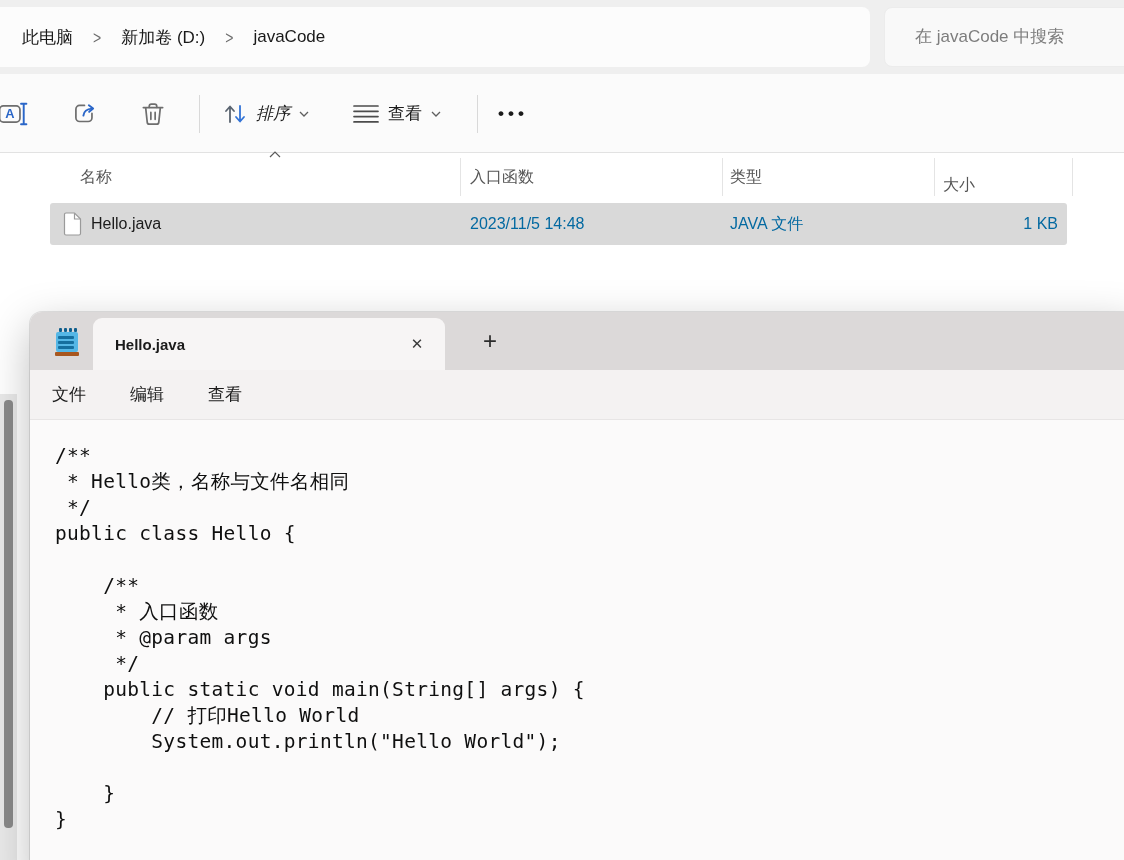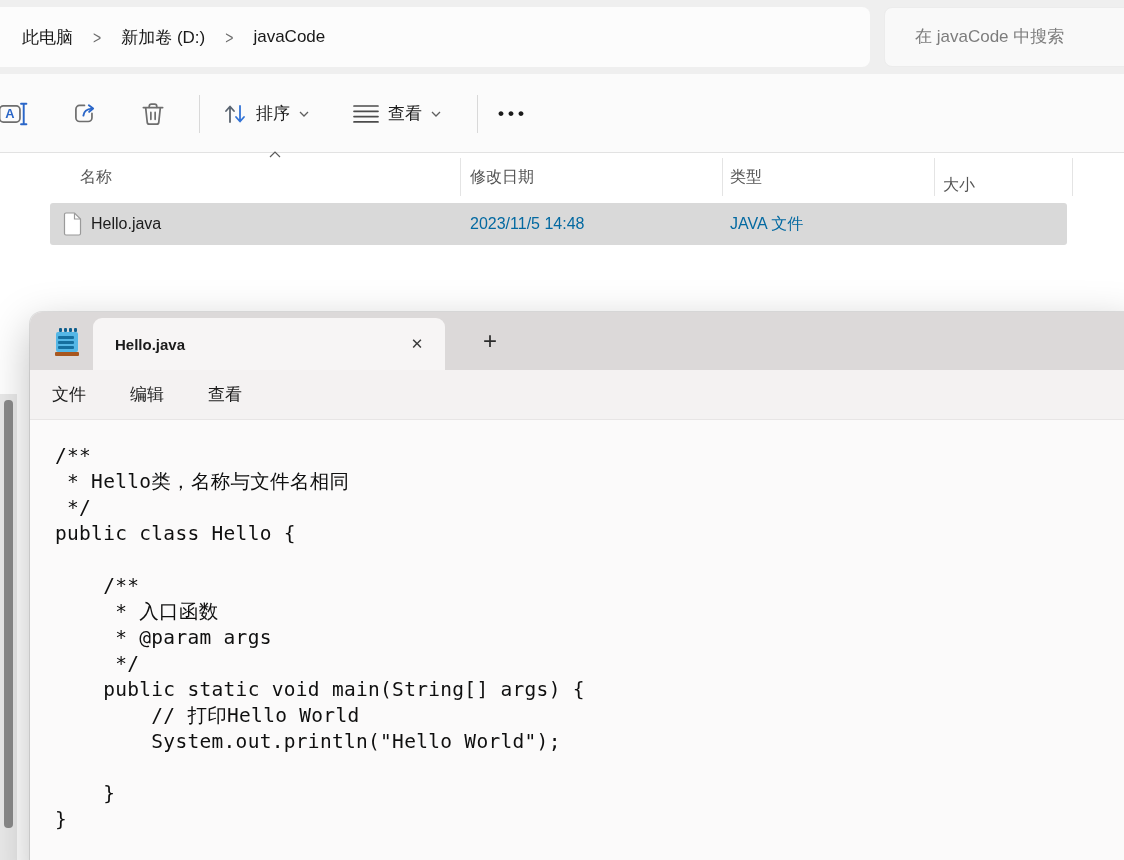--- a/index.html
+++ b/index.html
@@ -120,21 +120,21 @@
       <svg width="30" height="30" viewBox="0 0 28 28">
         <path d="M5,8 h18" stroke="#6e6e6e" stroke-width="1.6" stroke-linecap="round" fill="none"></path>
         <path d="M10.5,7.8 v-1 a2,2 0 0 1 2,-2 h3 a2,2 0 0 1 2,2 v1" stroke="#6e6e6e" stroke-width="1.6" fill="none" stroke-linecap="round"></path>
         <path d="M7.2,8.5 L8.6,21.6 a2,2 0 0 0 2,1.9 h6.8 a2,2 0 0 0 2,-1.9 L20.8,8.5" stroke="#6e6e6e" stroke-width="1.6" fill="none" stroke-linecap="round"></path>
         <path d="M12,12.5 v6.5 M16,12.5 v6.5" stroke="#6e6e6e" stroke-width="1.6" stroke-linecap="round" fill="none"></path>
       </svg>
     </div>
 
     <div class="tb-sep" style="left:199px;"></div>
 
-    <div class="tbtn" style="left:222px;">
+    <div class="tbtn" style="left:222px;font-style:italic;">
       <svg width="26" height="26" viewBox="0 0 26 26">
         <path d="M8,21 V6 M4,10 L8,5.5 L12,10" fill="none" stroke="#5a6470" stroke-width="1.8" stroke-linecap="round" stroke-linejoin="round"></path>
         <path d="M18,5 V20 M14,16 L18,20.5 L22,16" fill="none" stroke="#3273d6" stroke-width="1.8" stroke-linecap="round" stroke-linejoin="round"></path>
       </svg>
       <span class="tbtn-label">排序</span>
       <svg width="12" height="8" viewBox="0 0 12 8">
         <path d="M2,2 L6,6 L10,2" fill="none" stroke="#5f5f5f" stroke-width="1.3"></path>
       </svg>
     </div>
 
@@ -154,38 +154,39 @@
       <span class="more-dots">•••</span>
     </div>
   </div>
 
   <div class="sort-caret">
     <svg width="14" height="8" viewBox="0 0 14 8">
         <path d="M2,7 L7,2 L12,7" fill="none" stroke="#5a5a5a" stroke-width="1.2"></path>
       </svg>
   </div>
   <div class="col-header" style="left:80px;">名称</div>
-  <div class="col-header" style="left:470px;">修改日期</div>
+  <div class="col-header" style="left:470px;">入口函数</div>
   <div class="col-header" style="left:730px;text-align:right;">类型</div>
   <div class="col-header" style="left:943px;margin-top:8px;">大小</div>
   <div class="col-sep" style="left:460px;"></div>
   <div class="col-sep" style="left:722px;"></div>
   <div class="col-sep" style="left:934px;"></div>
   <div class="col-sep" style="left:1072px;"></div>
 
   <div class="file-row">
     <div class="cell" style="left:13px;">
       <svg width="19" height="24" viewBox="0 0 19 24">
         <path d="M1.5,2.5 a1.5,1.5 0 0 1 1.5,-1.5 h8.5 L17.5,7 v14.5 a1.5,1.5 0 0 1 -1.5,1.5 h-13 a1.5,1.5 0 0 1 -1.5,-1.5 Z" fill="#ffffff" stroke="#9a9a9a" stroke-width="1.2"></path>
         <path d="M11.5,1.3 V7 h5.8" fill="none" stroke="#9a9a9a" stroke-width="1.2"></path>
       </svg>
     </div>
     <div class="cell cell-name" style="left:41px;">Hello.java</div>
     <div class="cell" style="left:420px;">2023/11/5 14:48</div>
     <div class="cell" style="left:680px;text-align:right;">JAVA 文件</div>
+    <div class="cell" style="left:860px; width:148px; justify-content:flex-end;">1 KB</div>
   </div>
 
   <div class="left-track">
     <div class="left-thumb"></div>
   </div>
 
   <div class="notepad">
     <div class="np-tabbar">
       <div class="np-appicon">
         <div class="nb-body"></div>

